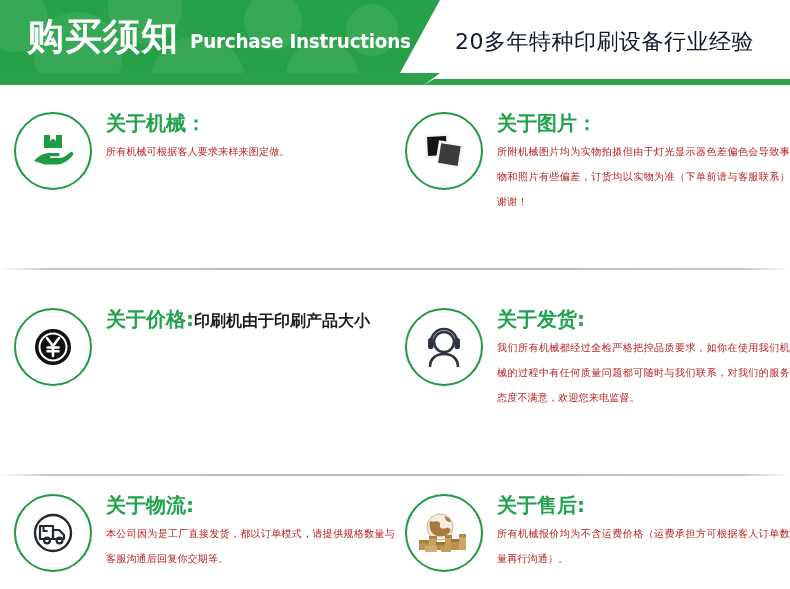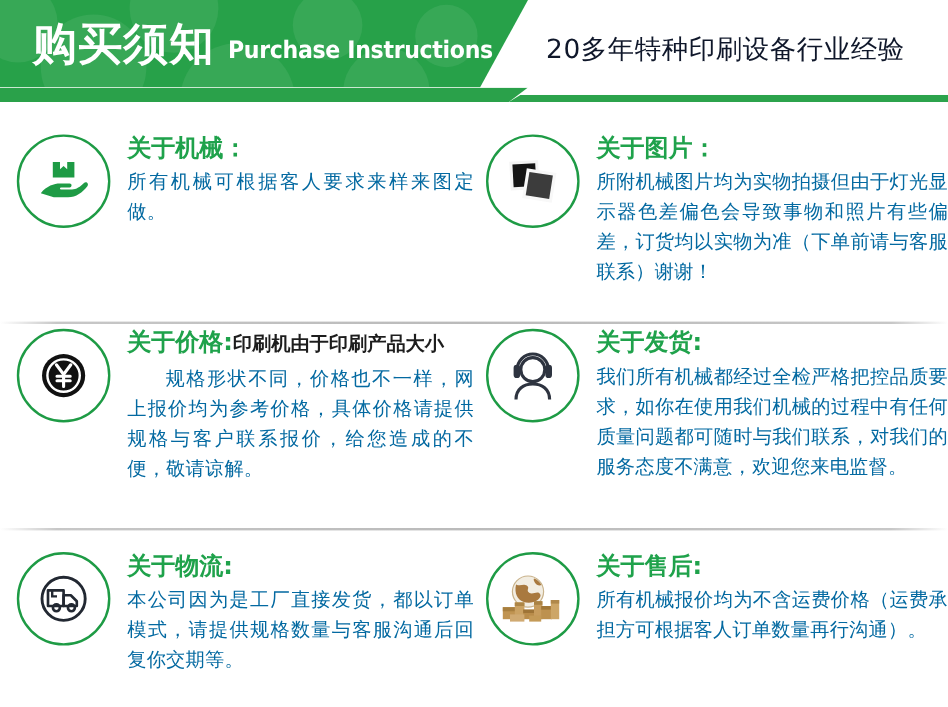--- a/index.html
+++ b/index.html
@@ -153,36 +153,36 @@
     white-space: nowrap;
     margin-top: 2px;
   }
   .item-title .inline-extra {
     color: #1D1D1D;
     font-size: 16px;
     font-weight: bold;
     letter-spacing: 0px;
   }
   .item-text {
-    font-size: 16px;
+    font-size: 10px;
     line-height: 25px;
-    color: #0369a1;
+    color: #b91c1c;
     letter-spacing: 0.2px;
     margin-top: 3px;
     text-align: justify;
   }
   .item-text.indented { text-indent: 2em; }
   .nowrap-overflow {
     white-space: nowrap;
     overflow: visible;
   }
 
   
   .row-1 { height: 160px; padding-top: 18px; }
-  .row-2 { height: 170px; padding-top: 0; }
+  .row-2 { height: 170px; padding-top: 34px; }
   .row-3 { height: 130px; padding-top: 14px; }
 </style>
 </head>
 <body>
 
 <div id="page">
 
   <div class="header">
     <div class="header-slab">
       <span class="hdeco c1"></span>
@@ -254,21 +254,20 @@
             <circle cx="22" cy="22" r="13.5" fill="none" stroke="#ffffff" stroke-width="2"></circle>
             <circle cx="22" cy="22" r="11" fill="#111111"></circle>
             <path d="M16 13 L22 21 L28 13" fill="none" stroke="#ffffff" stroke-width="2.6" stroke-linecap="round"></path>
             <path d="M16.5 22.5 h11 M16.5 26.3 h11 M22 21 v10" stroke="#ffffff" stroke-width="2.6" stroke-linecap="round"></path>
           </svg>
         </div>
         <div class="body-col">
           <div class="item-title nowrap-overflow">
             <span>关于价格:</span><span class="inline-extra">印刷机由于印刷产品大小</span>
           </div>
-          <div class="item-text indented">规格形状不同，价格也不一样，网上报价均为参考价格，具体价格请提供规格与客户联系报价，给您造成的不便，敬请谅解。</div>
         </div>
       </div>
 
       <div class="cell right">
         <div class="icon-wrap">
           <svg width="46" height="44" viewBox="0 0 46 44">
             <circle cx="23" cy="17" r="10" fill="none" stroke="#2E3440" stroke-width="2.6"></circle>
             <path d="M10 17 a13 13 0 0 1 26 0" fill="none" stroke="#2E3440" stroke-width="2.6"></path>
             <rect x="7" y="13" width="5.5" height="11" rx="2.6" fill="#2E3440"></rect>
             <rect x="33.5" y="13" width="5.5" height="11" rx="2.6" fill="#2E3440"></rect>

